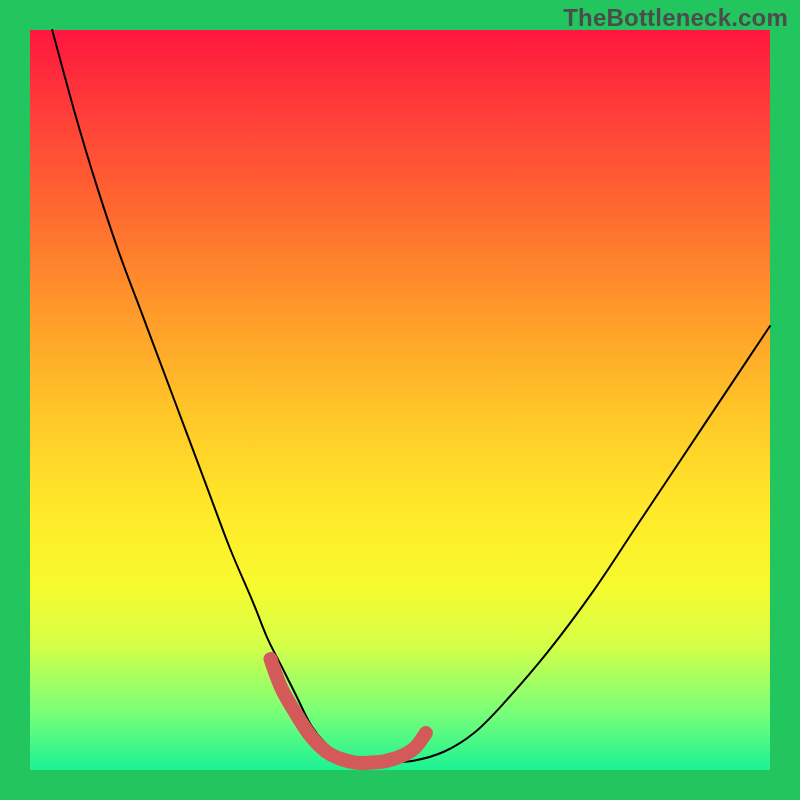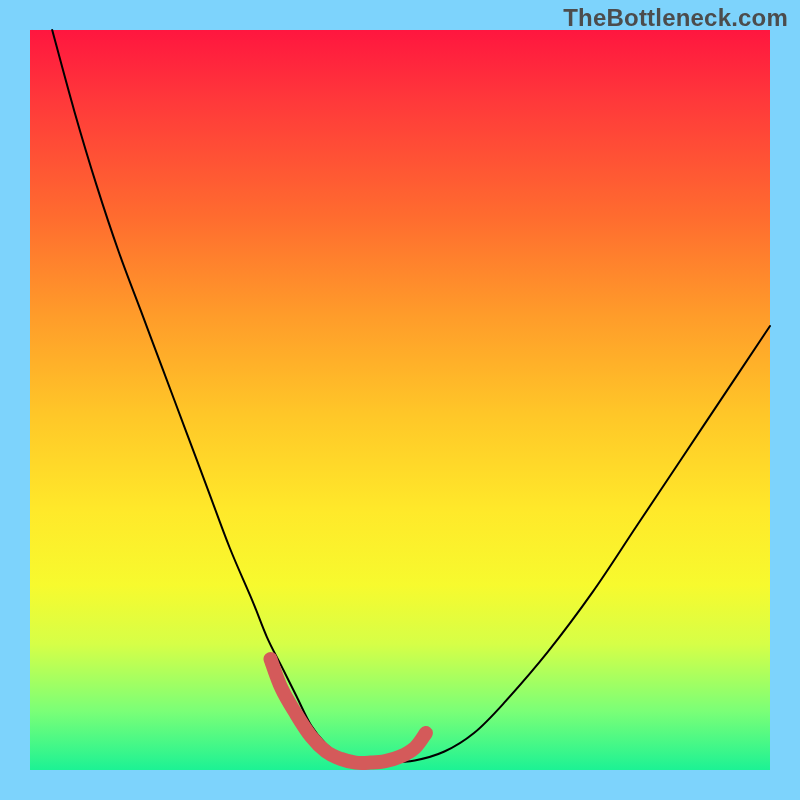--- a/index.html
+++ b/index.html
@@ -10,21 +10,21 @@
     background: #000;
     overflow: hidden;
     font-family: Arial, Helvetica, sans-serif;
   }
   .frame {
     position: absolute;
     top: 0;
     left: 0;
     width: 800px;
     height: 800px;
-    background: #7dd3fc;
+    background: #22c55e;
   }
   .plot {
     position: absolute;
     top: 30px;
     left: 30px;
     width: 740px;
     height: 740px;
     background: linear-gradient(to bottom,
       #ff163f 0%,
       #ff3a3a 10%,

